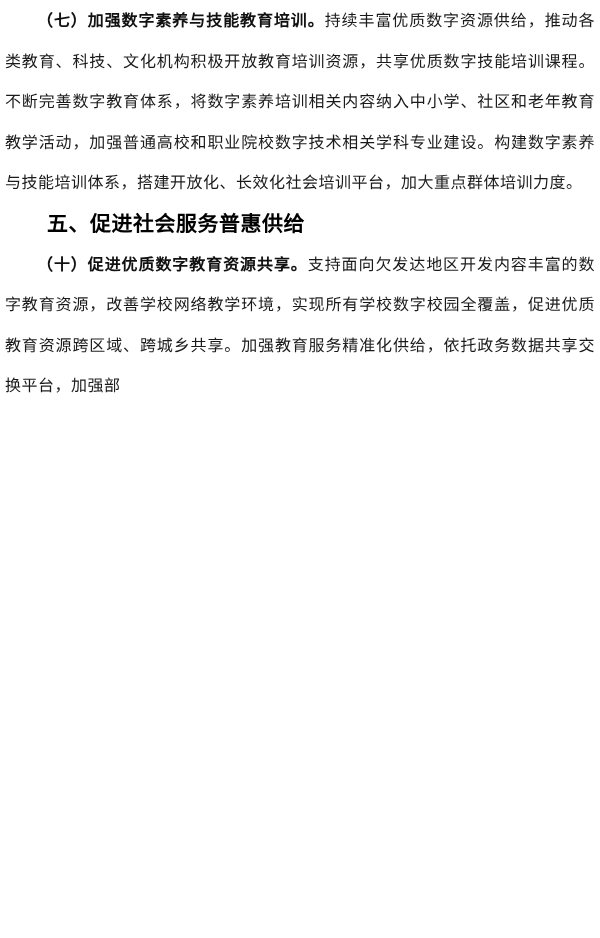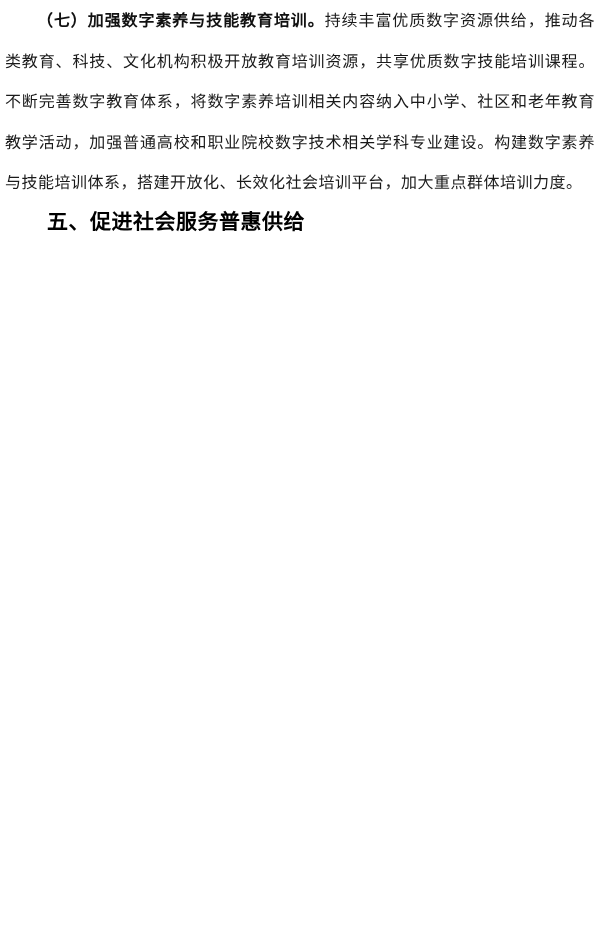--- a/index.html
+++ b/index.html
@@ -32,34 +32,35 @@
   }
   .para .lead {
     font-weight: bold;
     color: #111111;
   }
   .para .body-text {
     font-weight: normal;
   }
   .heading {
     margin: 0;
-    font-family: Liberation Mono, monospace;
+    font-family: Liberation Serif, serif;
     font-weight: bold;
     color: #000000;
     font-size: 21px;
     line-height: 40.6px;
     text-indent: 2em;
     letter-spacing: 0.5px;
   }
 </style>
 </head>
 <body>
 
 <div class="page">
 
   <p class="para"><span class="lead">（七）加强数字素养与技能教育培训。</span><span class="body-text">持续丰富优质数字资源供给，推动各类教育、科技、文化机构积极开放教育培训资源，共享优质数字技能培训课程。不断完善数字教育体系，将数字素养培训相关内容纳入中小学、社区和老年教育教学活动，加强普通高校和职业院校数字技术相关学科专业建设。构建数字素养与技能培训体系，搭建开放化、长效化社会培训平台，加大重点群体培训力度。</span></p>
 
 
 
   <h2 class="heading">五、促进社会服务普惠供给</h2>
 
+  <p class="para"><span class="lead">（十）促进优质数字教育资源共享。</span><span class="body-text">支持面向欠发达地区开发内容丰富的数字教育资源，改善学校网络教学环境，实现所有学校数字校园全覆盖，促进优质教育资源跨区域、跨城乡共享。加强教育服务精准化供给，依托政务数据共享交换平台，加强部</span></p>
 
 </div>
 
 </body></html>

